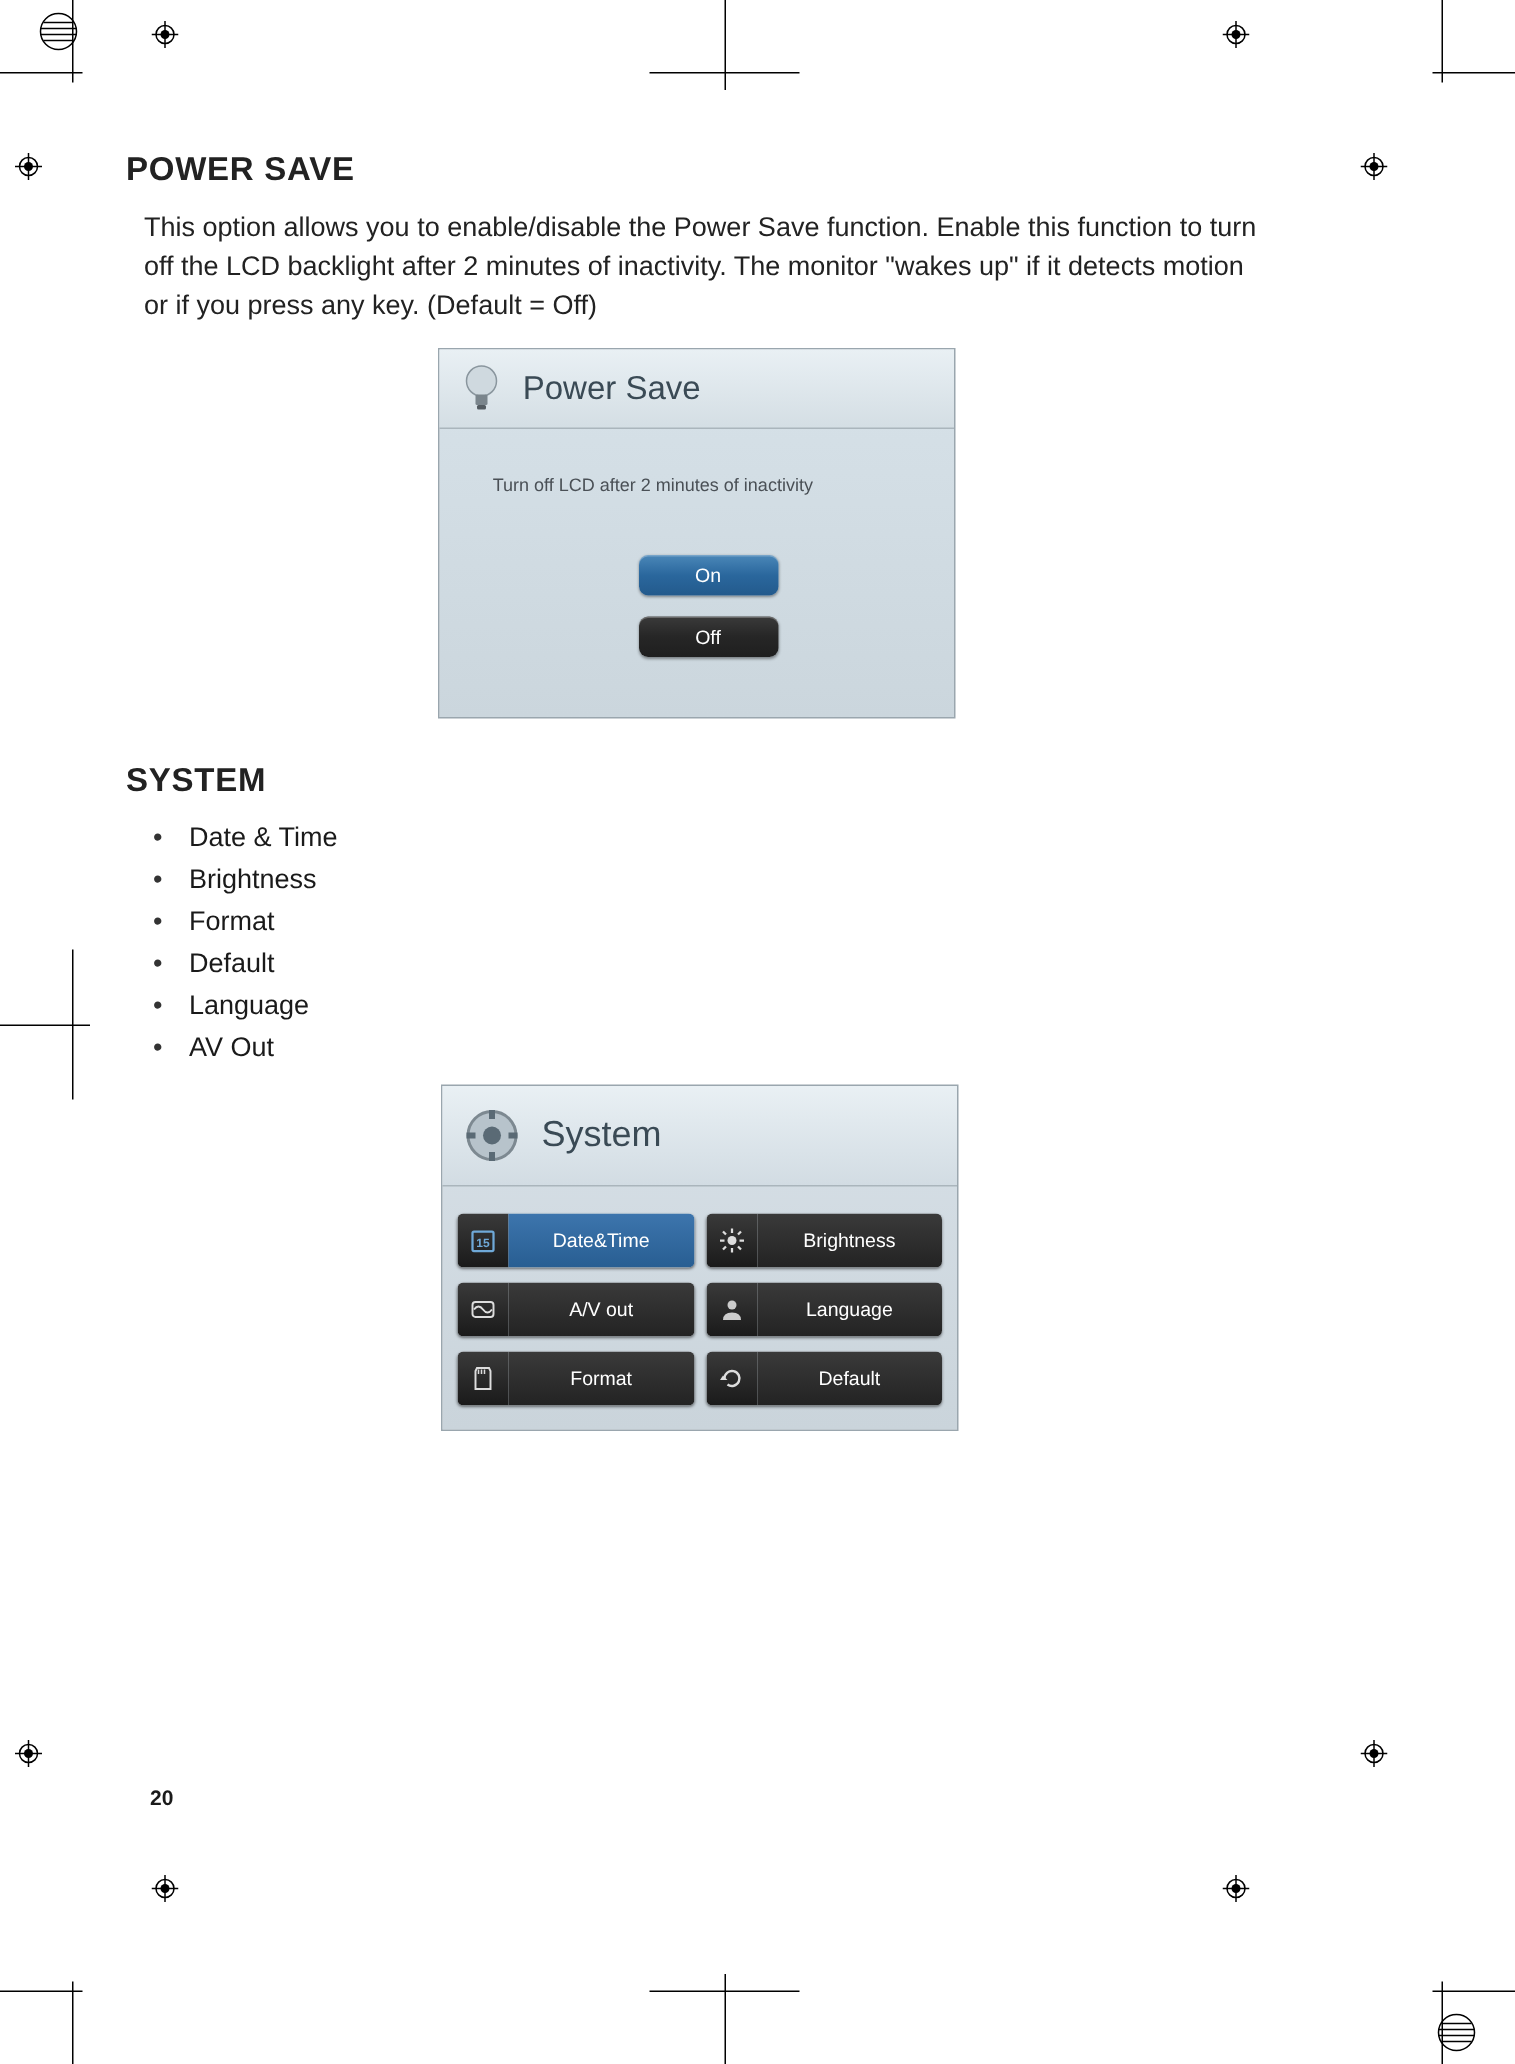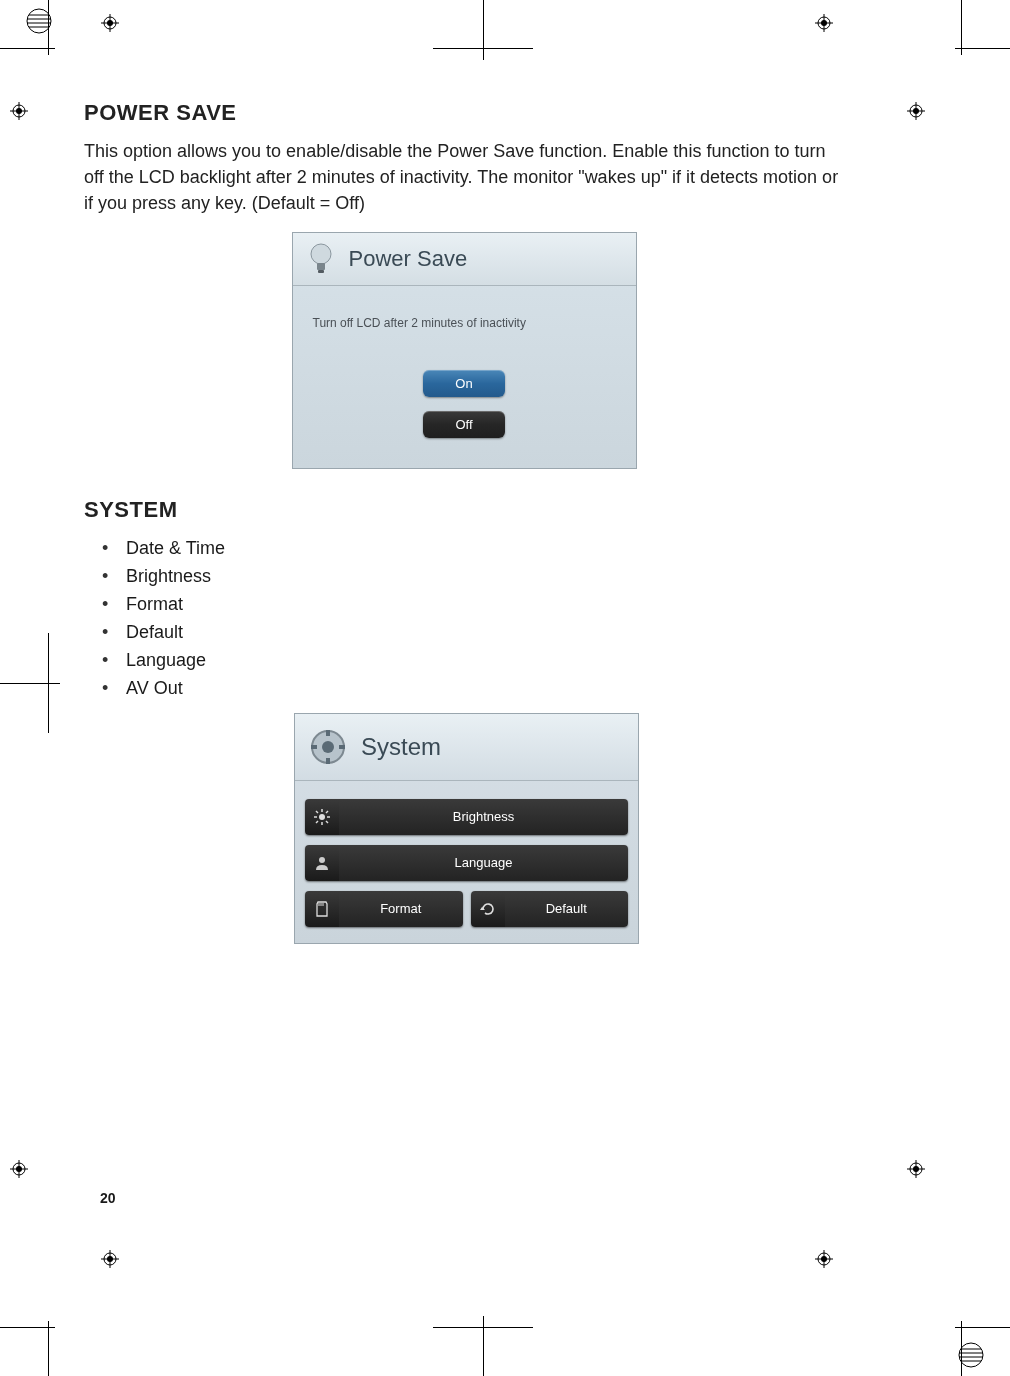--- a/index.html
+++ b/index.html
@@ -27,20 +27,21 @@
     font-weight: 700;
     letter-spacing: 0.5px;
     margin-bottom: 12px;
     color: #222;
   }
   p.body-text {
     font-size: 18px;
     line-height: 1.45;
     margin-bottom: 16px;
     color: #222;
+    margin-left: 12px;
   }
   ul.bullets {
     list-style: none;
     margin-left: 18px;
     margin-bottom: 10px;
   }
   ul.bullets li {
     font-size: 18px;
     line-height: 1.55;
     position: relative;
@@ -74,33 +75,34 @@
     margin-right: 14px;
     position: relative;
   }
   .bulb svg { width: 100%; height: 100%; }
   .ss1-title {
     font-size: 22px;
     color: #3a4a55;
     font-weight: 400;
   }
   .ss1-body {
-    padding: 30px 16px 16px 16px;
+    padding: 30px 16px 26px 16px;
     text-align: center;
+    margin-left: 16px;
   }
   .ss1-caption {
     font-size: 12px;
     color: #4a5056;
     text-align: left;
     margin-bottom: 40px;
     padding-left: 4px;
   }
   .pill-btn {
     display: block;
-    width: 82px;
+    width: 93px;
     margin: 0 auto 14px auto;
     padding: 6px 0;
     border-radius: 6px;
     font-size: 13px;
     color: #fff;
     text-align: center;
     box-shadow: 0 1px 2px rgba(0,0,0,.4), inset 0 1px 0 rgba(255,255,255,.25);
   }
   .pill-on { background: linear-gradient(#4a87b8 0%, #2a679d 50%, #235a8c 100%); }
   .pill-off { background: linear-gradient(#3a3a3a 0%, #262626 50%, #1f1f1f 100%); }
@@ -317,40 +319,58 @@
             </g>
           </svg>
       </div>
       <span class="ss2-title">System</span>
     </div>
     <div class="ss2-grid">
       <div class="ss2-row">
         <div class="ss2-cell">
           <div class="ss2-icon">
             <svg viewBox="0 0 18 18">
+                <rect x="2" y="3" width="14" height="13" rx="1" fill="none" stroke="#6fa9d8" stroke-width="1.5"></rect>
+                <text x="9" y="13" text-anchor="middle" font-size="8" fill="#6fa9d8" font-weight="bold">15</text>
+              </svg>
+          </div>
+          <div class="ss2-label blue">Date&amp;Time</div>
+        </div>
+        <div class="ss2-cell">
+          <div class="ss2-icon">
+            <svg viewBox="0 0 18 18">
                 <circle cx="9" cy="9" r="3" fill="#ddd"></circle>
                 <g stroke="#ddd" stroke-width="1.5">
                   <line x1="9" y1="1" x2="9" y2="4"></line>
                   <line x1="9" y1="14" x2="9" y2="17"></line>
                   <line x1="1" y1="9" x2="4" y2="9"></line>
                   <line x1="14" y1="9" x2="17" y2="9"></line>
                   <line x1="3" y1="3" x2="5" y2="5"></line>
                   <line x1="13" y1="13" x2="15" y2="15"></line>
                   <line x1="13" y1="5" x2="15" y2="3"></line>
                   <line x1="3" y1="15" x2="5" y2="13"></line>
                 </g>
               </svg>
           </div>
           <div class="ss2-label dark">Brightness</div>
         </div>
       </div>
       <div class="ss2-row">
         <div class="ss2-cell">
           <div class="ss2-icon">
             <svg viewBox="0 0 18 18">
+                <rect x="2" y="4" width="14" height="10" rx="2" fill="none" stroke="#ddd" stroke-width="1.3"></rect>
+                <path d="M3 9 Q6 5 9 9 T15 9" fill="none" stroke="#ddd" stroke-width="1.3"></path>
+              </svg>
+          </div>
+          <div class="ss2-label dark">A/V out</div>
+        </div>
+        <div class="ss2-cell">
+          <div class="ss2-icon">
+            <svg viewBox="0 0 18 18">
                 <circle cx="9" cy="6" r="3" fill="#ccc"></circle>
                 <path d="M3 16 Q3 11 9 11 Q15 11 15 16 Z" fill="#ccc"></path>
               </svg>
           </div>
           <div class="ss2-label dark">Language</div>
         </div>
       </div>
       <div class="ss2-row">
         <div class="ss2-cell">
           <div class="ss2-icon">

